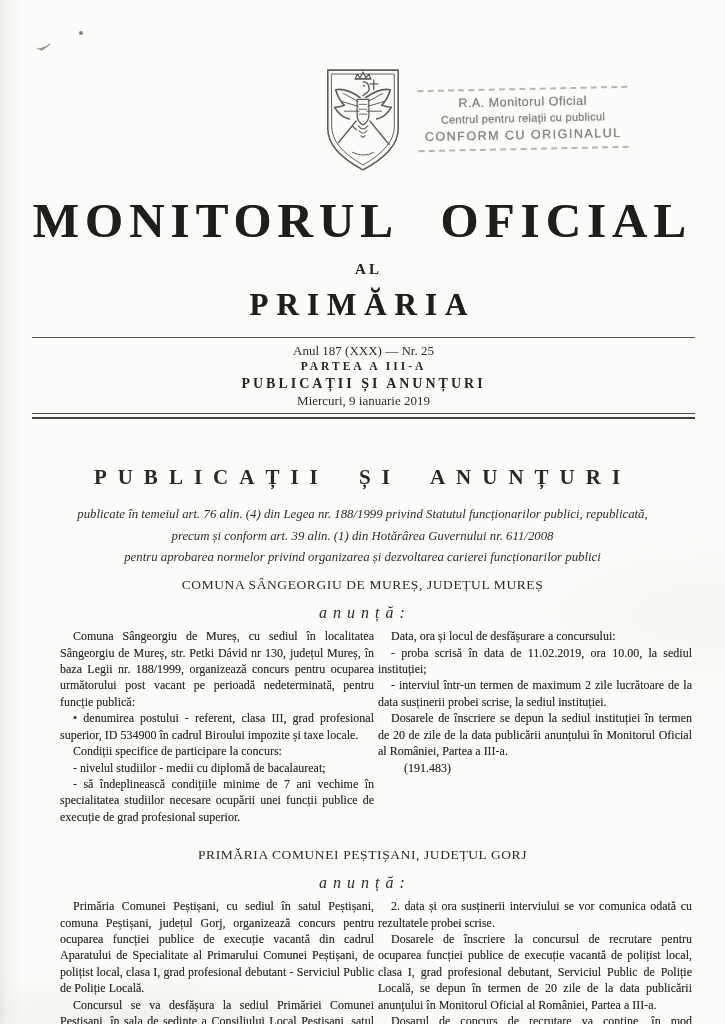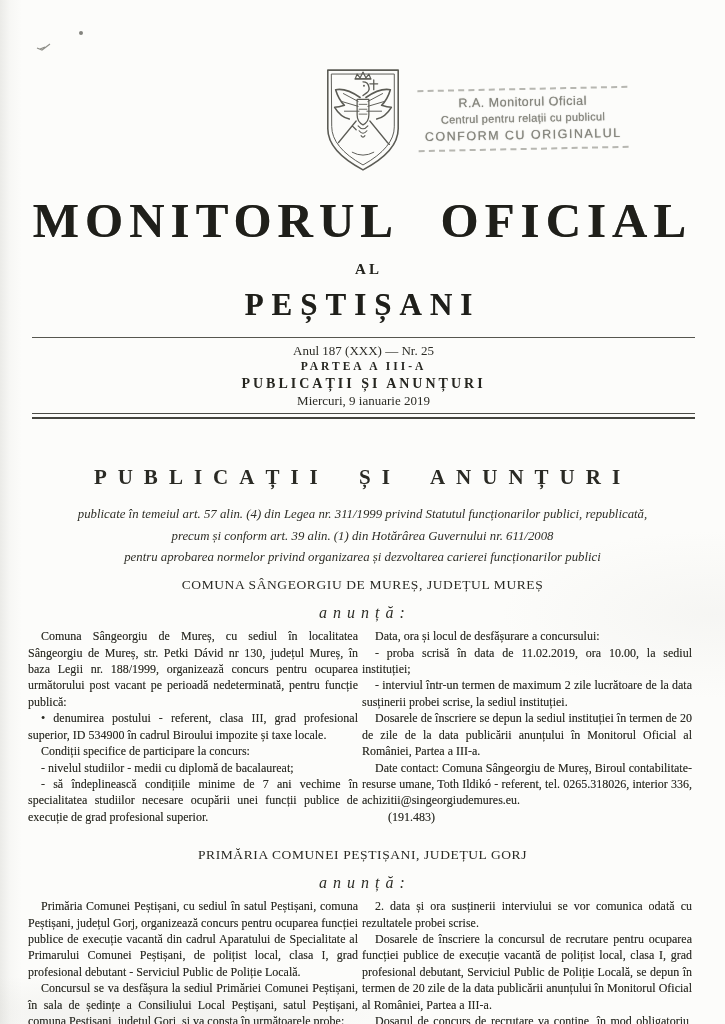--- a/index.html
+++ b/index.html
@@ -58,21 +58,21 @@
   .issue-center .c2{font-size:14px;font-weight:bold;letter-spacing:3px;margin-top:2px;}
   .rule-double{height:3px;border-top:1.5px solid #4a4a44;border-bottom:2.5px solid #45453f;}
   
   .big-heading{margin-top:46px;text-align:center;font-size:21px;font-weight:bold;letter-spacing:11px;word-spacing:14px;color:#2a2a24;}
   .sub-heading{margin-top:27px;text-align:center;font-size:14px;font-weight:bold;letter-spacing:9px;color:#33332c;}
   .legal{margin-top:18px;text-align:center;font-style:italic;font-size:12.8px;line-height:1.0;color:#2e2e27;}
   .legal div{margin-top:9px;}
   .org-heading{margin-top:13px;text-align:center;font-size:13.5px;letter-spacing:.6px;color:#2a2a24;}
   .announce-label{margin-top:11px;text-align:center;font-style:italic;font-size:16px;letter-spacing:1px;color:#2e2e27;}
   
-  .cols{display:flex;gap:4px;margin:6px 33px 0 28px;}
+  .cols{display:flex;gap:4px;margin:6px 33px 0 60px;}
   .col{flex:1;min-width:0;}
   .doc-text p{
     margin:0;font-size:12px;line-height:16.4px;
     text-align:justify;text-indent:13px;
     color:#2b2b24;text-shadow:0 0 .5px rgba(43,43,36,.45);
   }
   .doc-text p.p-note{text-align:left;text-indent:26px;}
   .section-gap{height:22px;}
   .announcement-2 .org-heading{margin-top:0;}
 </style>
@@ -118,61 +118,60 @@
     </svg>
 
     <div class="stamp">
       <div class="s1">R.A. Monitorul Oficial</div>
       <div class="s2">Centrul pentru relații cu publicul</div>
       <div class="s3">CONFORM CU ORIGINALUL</div>
     </div>
 
     <h1 class="title-main">MONITORUL OFICIAL</h1>
     <div class="title-al">AL</div>
-    <div class="title-country">PEȘTIȘANI</div>
+    <div class="title-country">PRIMĂRIA</div>
   </header>
 
   <div class="issue-wrap">
     <div class="issue-bar">
       <div class="issue-left">Anul 187 (XXX) — Nr. 25</div>
       <div class="issue-center">
         <div class="c1">PARTEA A III-A</div>
         <div class="c2">PUBLICAȚII ȘI ANUNȚURI</div>
       </div>
       <div class="issue-right">Miercuri, 9 ianuarie 2019</div>
     </div>
     <div class="rule-double"></div>
   </div>
 
   <main>
     <h2 class="big-heading">PUBLICAȚII ȘI ANUNȚURI</h2>
 
     <div class="legal">
-      <div>publicate în temeiul art. 57 alin. (4) din Legea nr. 311/1999 privind Statutul funcționarilor publici, republicată,</div>
+      <div>publicate în temeiul art. 76 alin. (4) din Legea nr. 188/1999 privind Statutul funcționarilor publici, republicată,</div>
       <div>precum și conform art. 39 alin. (1) din Hotărârea Guvernului nr. 611/2008</div>
       <div>pentru aprobarea normelor privind organizarea și dezvoltarea carierei funcționarilor publici</div>
     </div>
 
     <section>
       <div class="org-heading">COMUNA SÂNGEORGIU DE MUREȘ, JUDEȚUL MUREȘ</div>
       <div class="announce-label">a n u n ț ă :</div>
       <div class="cols doc-text">
         <div class="col">
           <p>Comuna Sângeorgiu de Mureș, cu sediul în localitatea Sângeorgiu de Mureș, str. Petki Dávid nr 130, județul Mureș, în baza Legii nr. 188/1999, organizează concurs pentru ocuparea următorului post vacant pe perioadă nedeterminată, pentru funcție publică:</p>
           <p>• denumirea postului - referent, clasa III, grad profesional superior, ID 534900 în cadrul Biroului impozite și taxe locale.</p>
           <p>Condiții specifice de participare la concurs:</p>
           <p>- nivelul studiilor - medii cu diplomă de bacalaureat;</p>
           <p>- să îndeplinească condițiile minime de 7 ani vechime în specialitatea studiilor necesare ocupării unei funcții publice de execuție de grad profesional superior.</p>
         </div>
         <div class="col">
           <p>Data, ora și locul de desfășurare a concursului:</p>
           <p>- proba scrisă în data de 11.02.2019, ora 10.00, la sediul instituției;</p>
           <p>- interviul într-un termen de maximum 2 zile lucrătoare de la data susținerii probei scrise, la sediul instituției.</p>
           <p>Dosarele de înscriere se depun la sediul instituției în termen de 20 de zile de la data publicării anunțului în Monitorul Oficial al României, Partea a III-a.</p>
-          <p>Date contact: Comuna Sângeorgiu de Mureș, Biroul contabilitate-resurse umane, Toth Ildikó - referent, tel. 0265.318026, interior 336, achizitii@singeorgiudemures.eu.</p>
           <p class="p-note">(191.483)</p>
         </div>
       </div>
     </section>
 
     <div class="section-gap"></div>
 
     <section class="announcement-2">
       <div class="org-heading">PRIMĂRIA COMUNEI PEȘTIȘANI, JUDEȚUL GORJ</div>
       <div class="announce-label">a n u n ț ă :</div>

